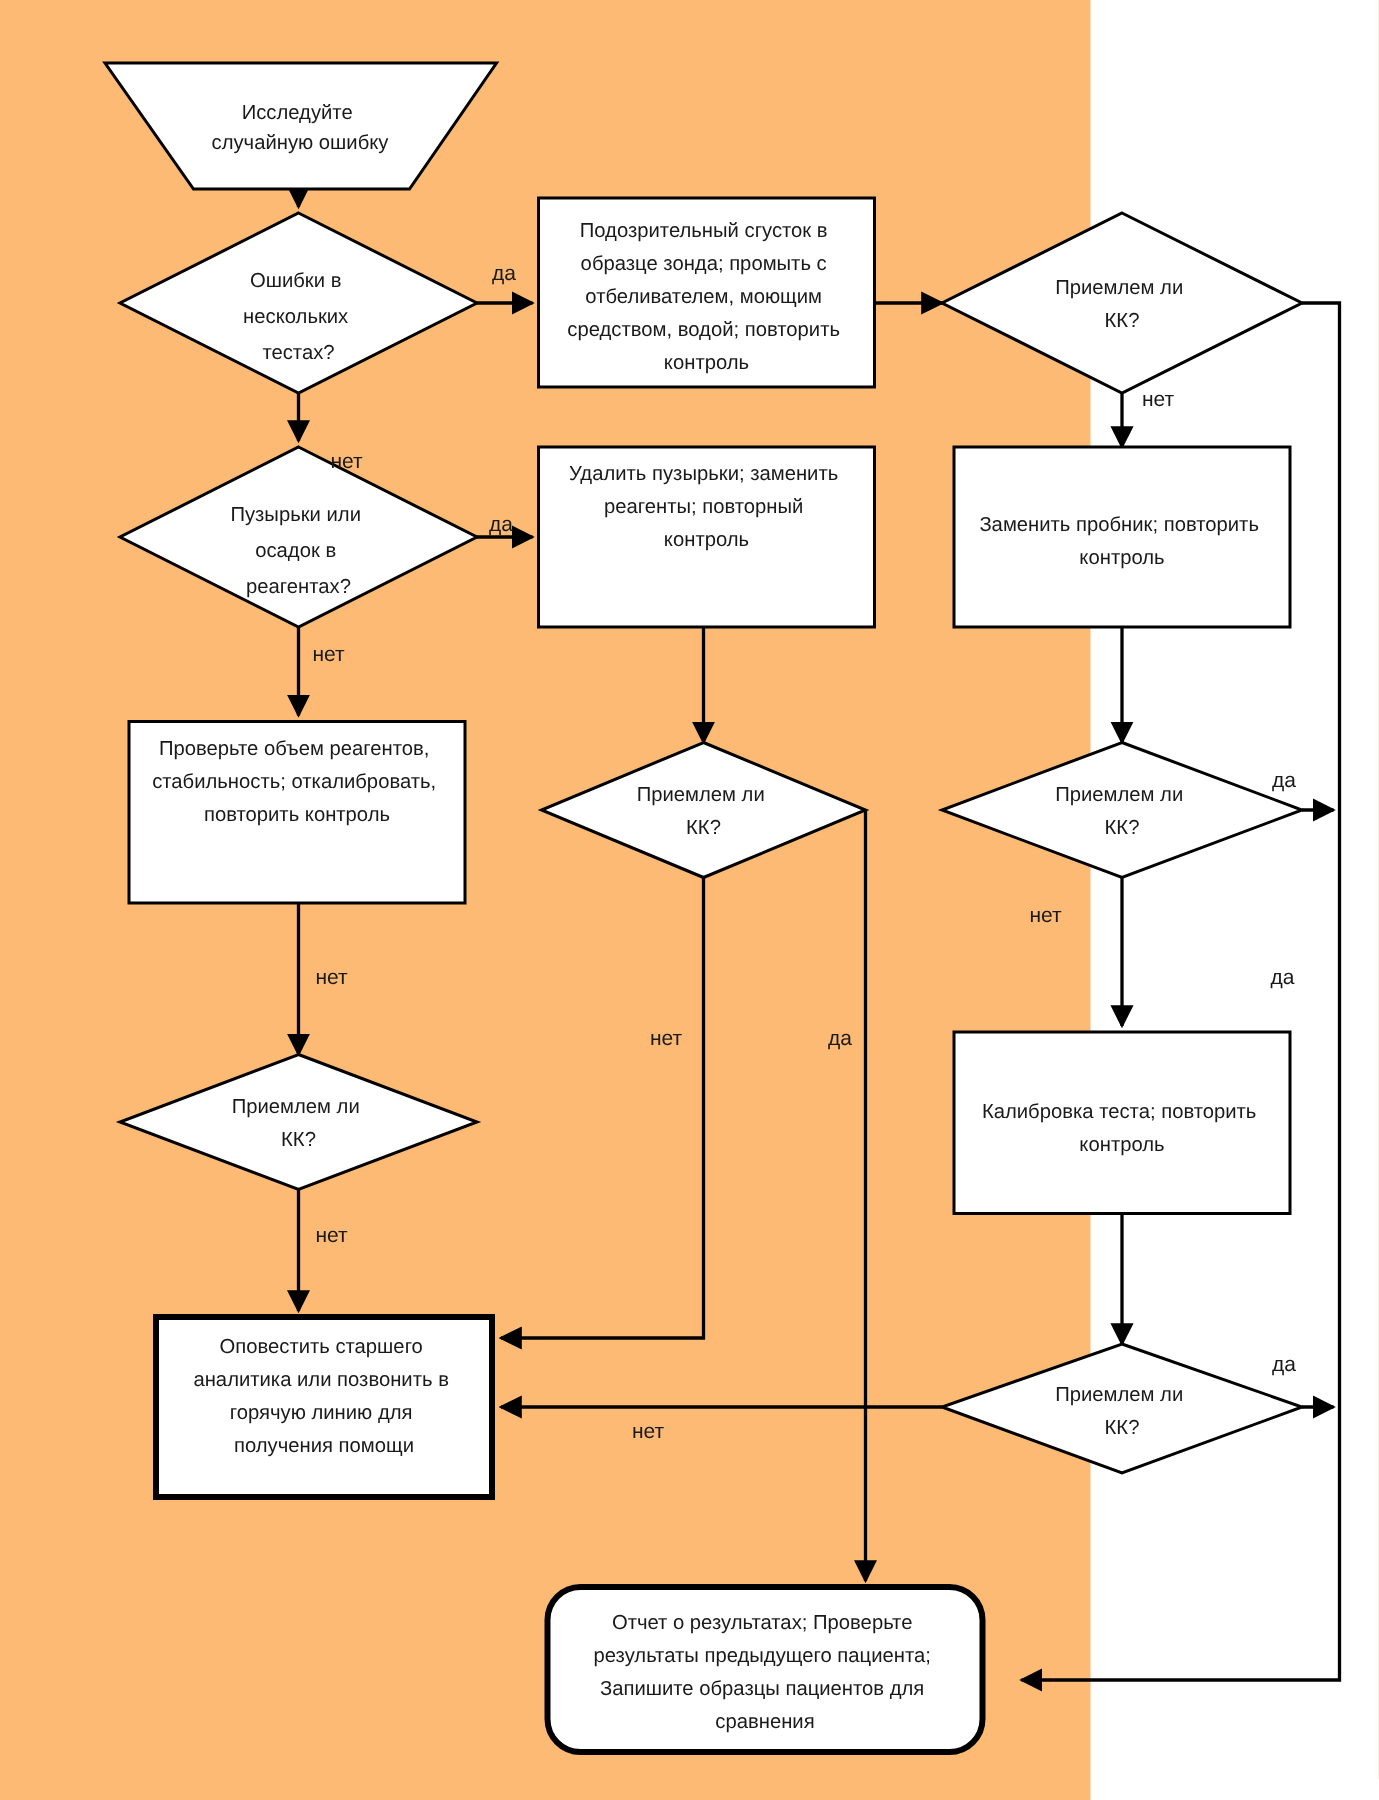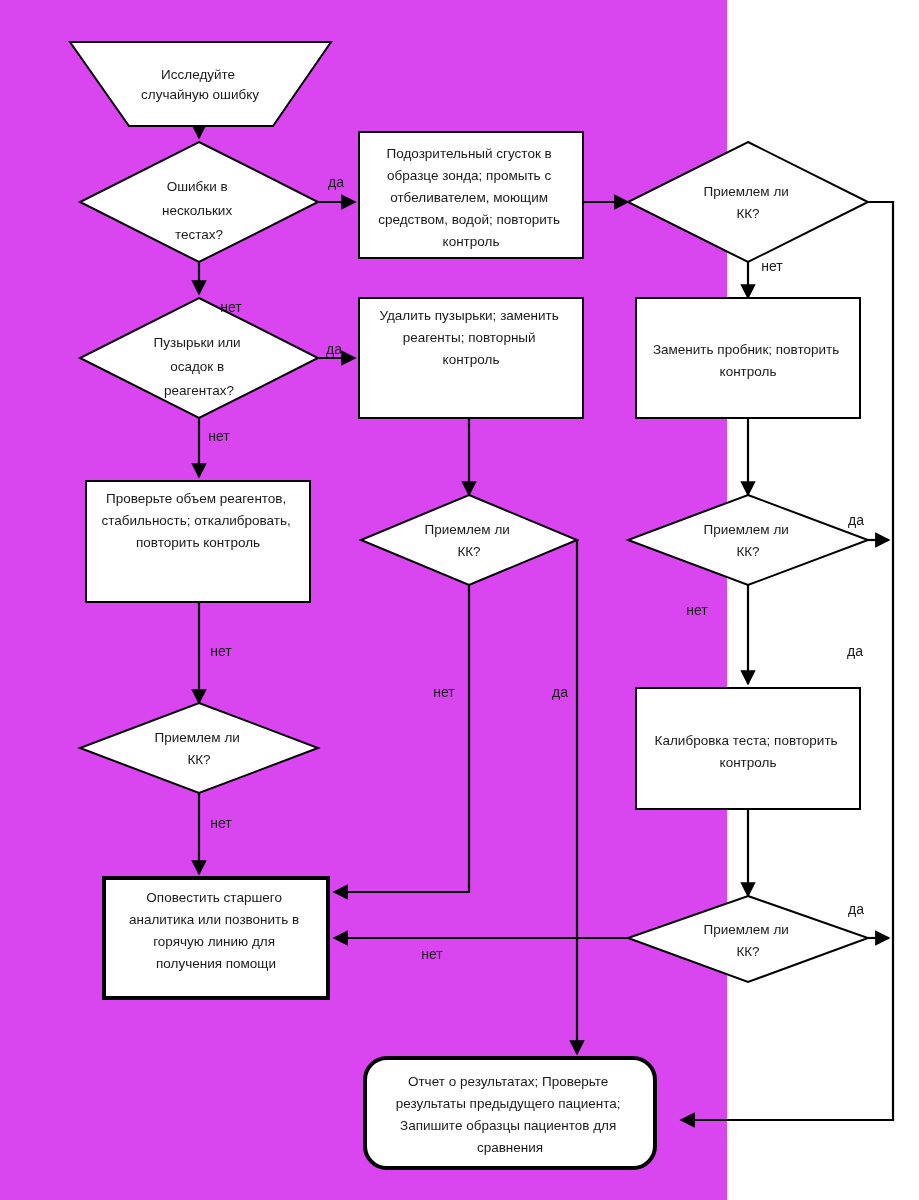--- a/index.html
+++ b/index.html
@@ -10,21 +10,21 @@
   body {
     width: 919px;
     height: 1200px;
     font-family: "Liberation Sans", sans-serif;
     overflow: hidden;
   }
   #flowchart-root {
     position: relative;
     width: 727px;
     height: 1200px;
-    background: #d946ef;
+    background: #fdba74;
   }
   svg.chart-surface {
     display: block;
     width: 919px;
     height: 1200px;
   }
   .shape-outline {
     fill: #ffffff;
     stroke: #000000;
     stroke-width: 2;

